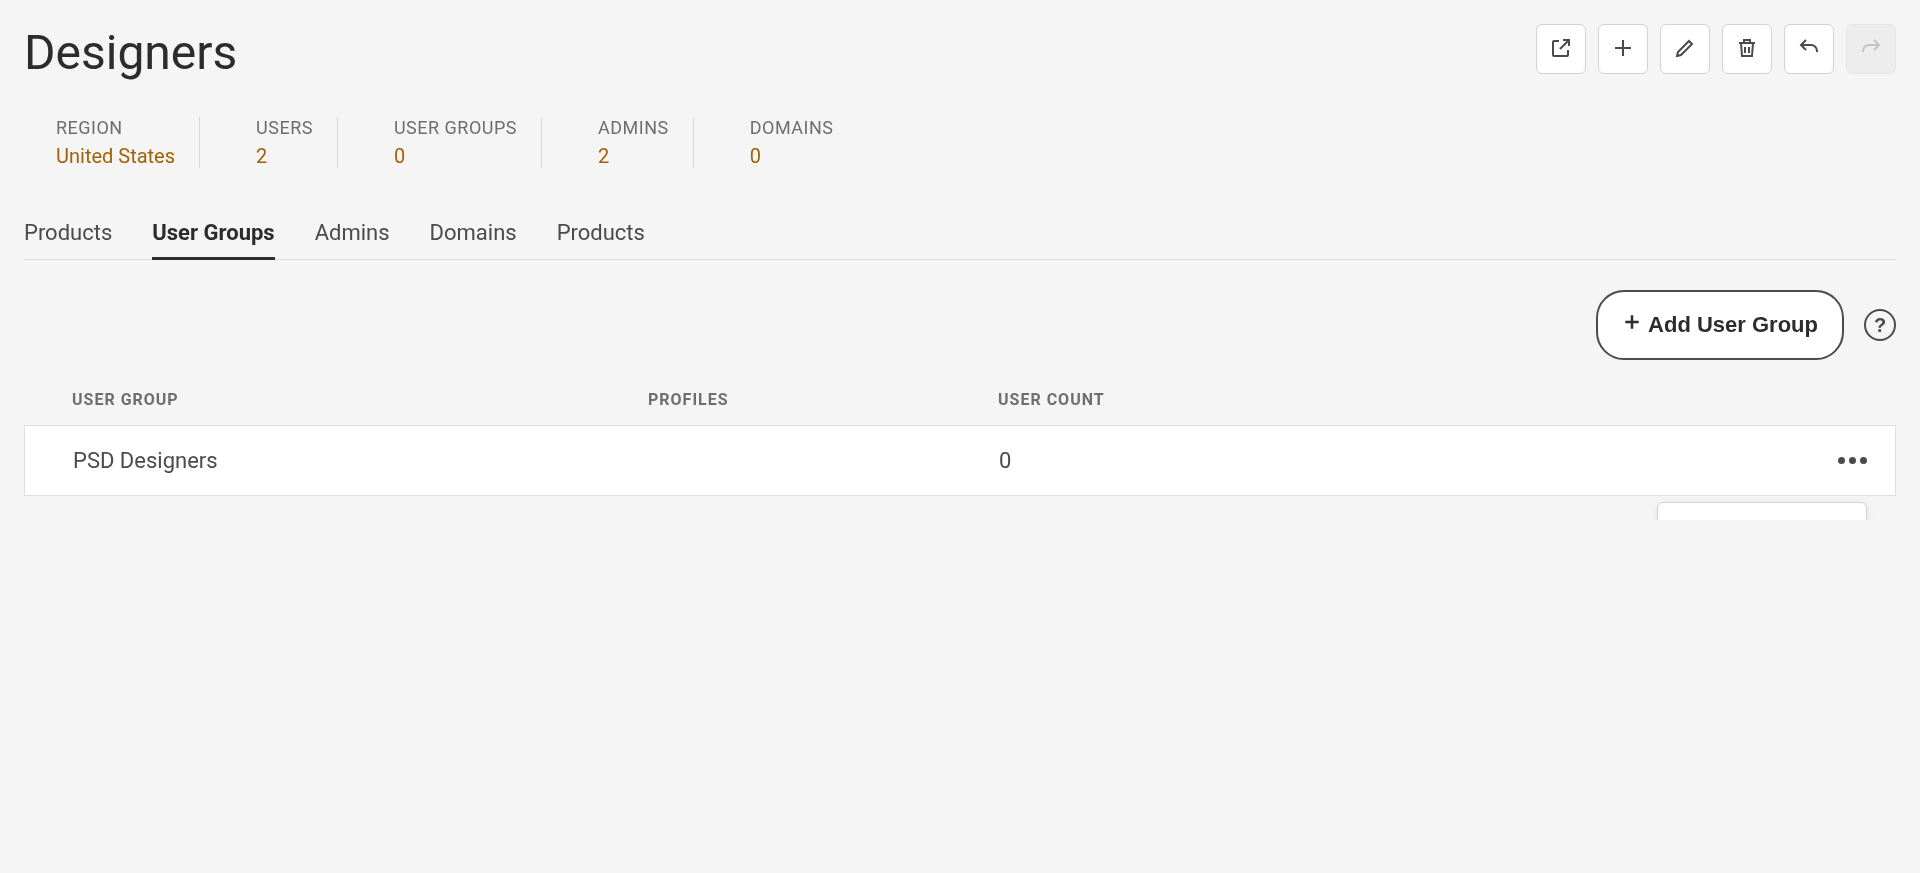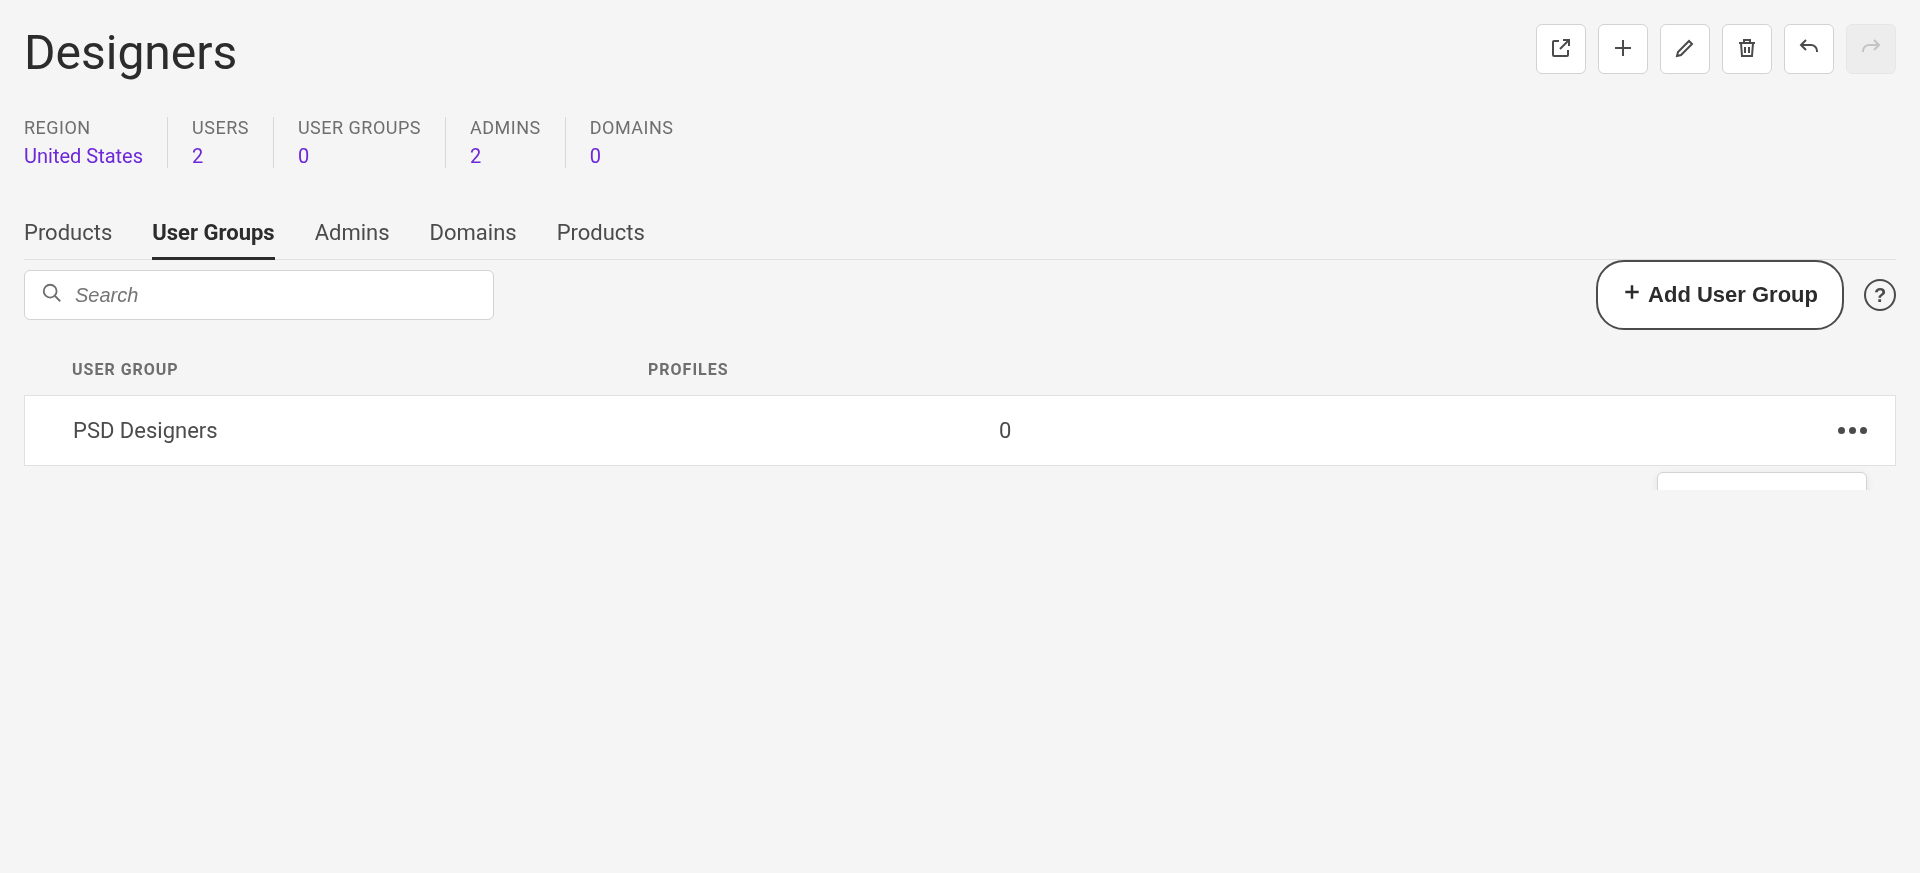--- a/index.html
+++ b/index.html
@@ -57,42 +57,44 @@
       stroke: #b0b0b0;
     }
     .stats-row {
       display: flex;
       gap: 0;
       margin-bottom: 40px;
     }
     .stat-block {
       padding: 0 24px;
       border-right: 1px solid #d8d8d8;
+      margin-left: 32px;
     }
     .stat-block:first-child {
       padding-left: 0;
     }
     .stat-block:last-child {
       border-right: none;
     }
     .stat-label {
       font-size: 18px;
       color: #6e6e6e;
       text-transform: uppercase;
       letter-spacing: 0.5px;
       margin-bottom: 6px;
     }
     .stat-value {
       font-size: 20px;
-      color: #6d28d9;
+      color: #a16207;
     }
     .tabs-row {
       display: flex;
       gap: 40px;
       border-bottom: 1px solid #e0e0e0;
+      margin-bottom: 30px;
     }
     .tab {
       padding: 12px 0;
       font-size: 22px;
       color: #4b4b4b;
       cursor: pointer;
       border-bottom: 3px solid transparent;
       margin-bottom: -1px;
     }
     .tab.active {
@@ -318,46 +320,38 @@
 
 <div class="tabs-row">
   <div class="tab">Products</div>
   <div class="tab active">User Groups</div>
   <div class="tab">Admins</div>
   <div class="tab">Domains</div>
   <div class="tab">Products</div>
 </div>
 
 <div class="controls-row">
-  <div class="search-wrap">
-    <span>
-      <svg viewBox="0 0 24 24">
-          <circle cx="10" cy="10" r="7"></circle>
-          <path d="M21 21l-6-6"></path>
-        </svg>
-    </span>
-    <input class="search-input" type="text" placeholder="Search" style="">
-  </div>
   <div class="spacer"></div>
   <button class="add-btn">
     <span>
       <svg viewBox="0 0 24 24" fill="none">
           <path d="M12 4v16M4 12h16"></path>
         </svg>
     </span>
     <span>Add User Group</span>
   </button>
   <button class="help-btn">
     <span>?</span>
   </button>
 </div>
 
 <div class="table-header">
   <div class="th col-name">USER GROUP</div>
   <div class="th col-profiles">PROFILES</div>
+  <div class="th col-count">USER COUNT</div>
   <div class="th col-actions"></div>
 </div>
 
 <div class="table-row">
   <div class="td col-name">PSD Designers</div>
   <div class="td col-profiles"></div>
   <div class="td col-count">0</div>
   <div class="td col-actions">
     <button class="more-btn">
       <span class="dot"></span>

